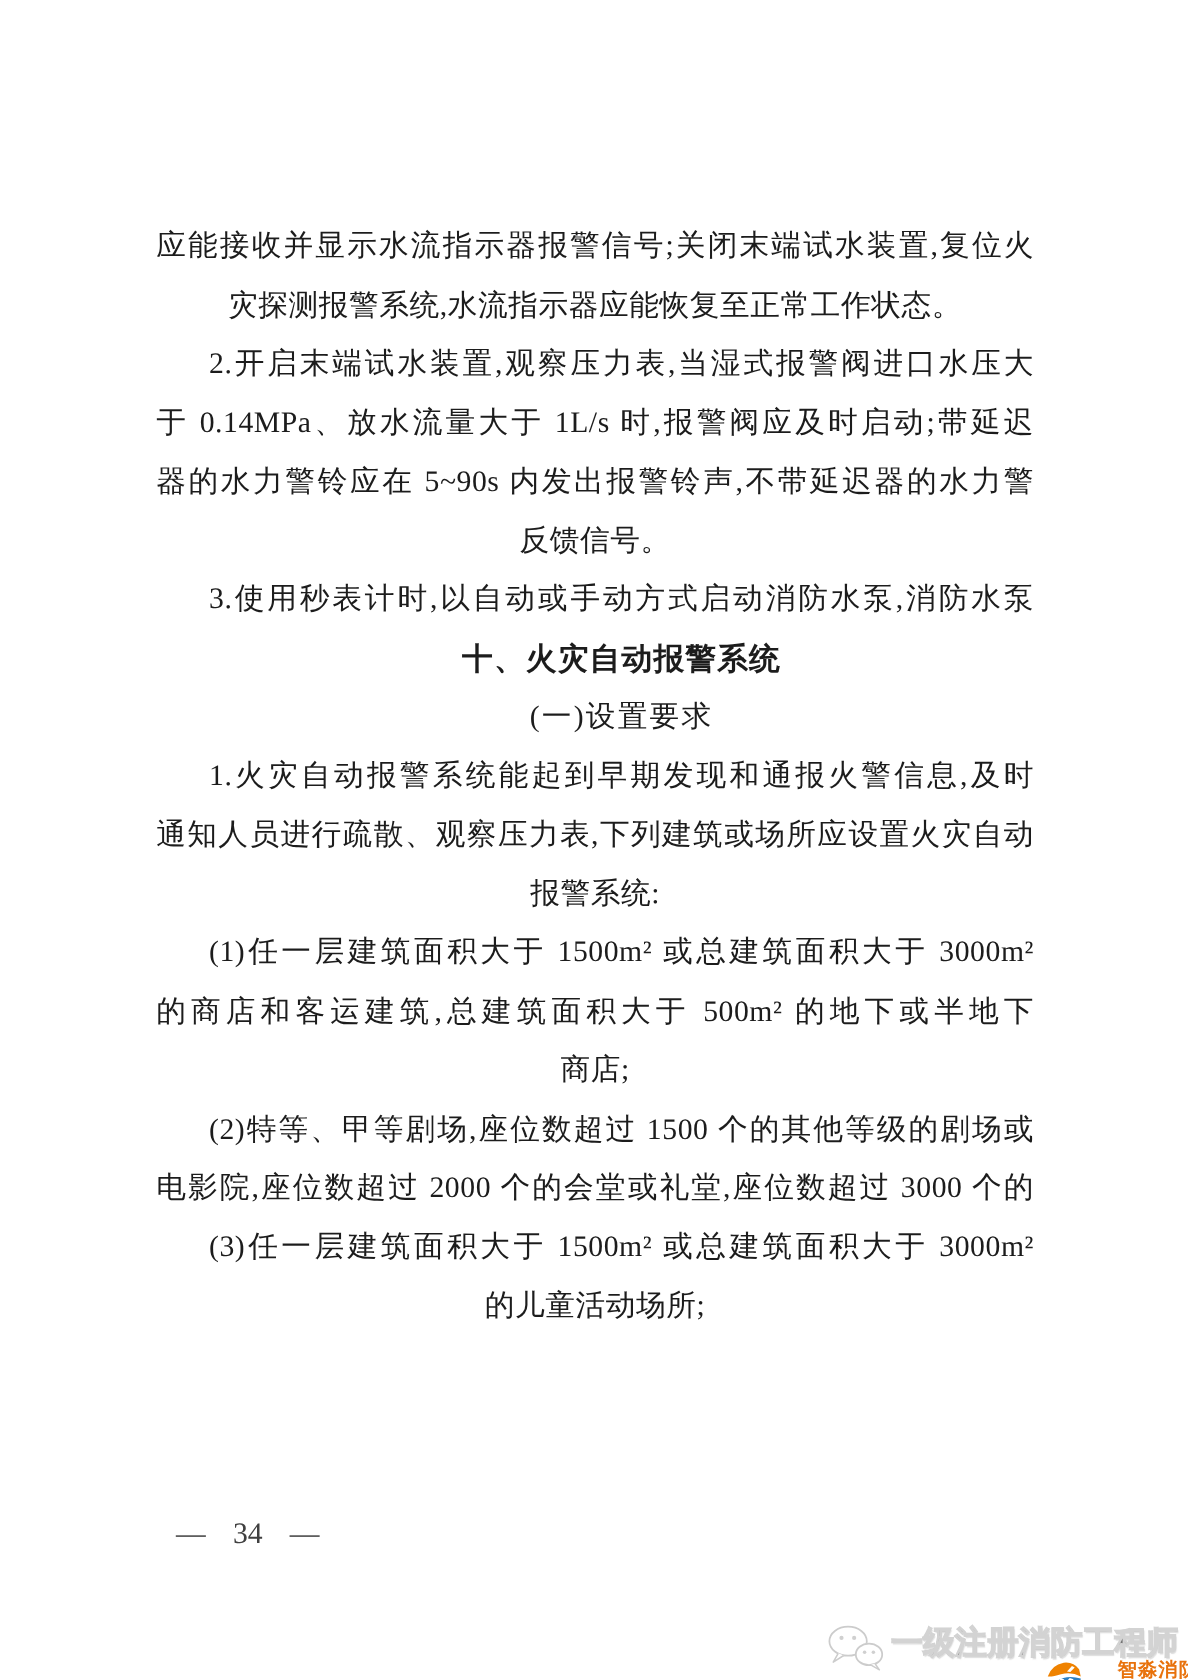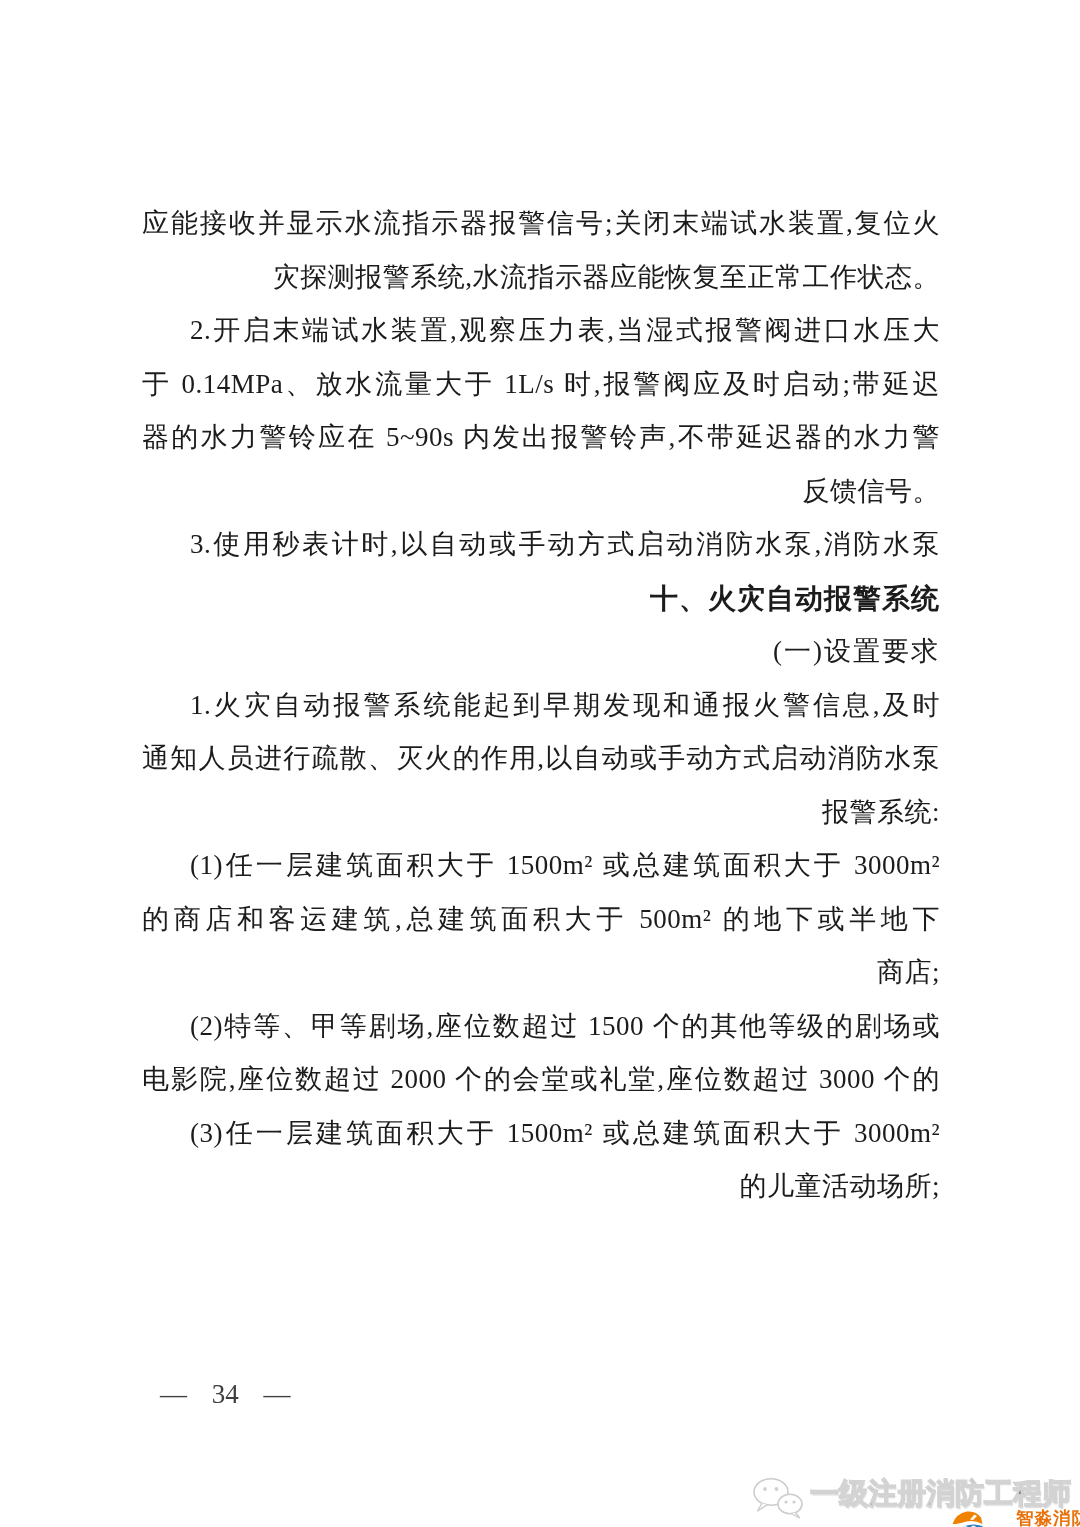--- a/index.html
+++ b/index.html
@@ -16,21 +16,21 @@
   .text-block {
     position:absolute;
     left:142px; top:178px;
     width:798px;
   }
   .line {
     height:53.5px;
     line-height:53.5px;
     font-size:27px;
     overflow:hidden;
-    text-align:right;
+    text-align:center;
     letter-spacing:0.5px;
   }
   .line.justify {
     text-align:justify;
     text-align-last:justify;
   }
   .line.indent { text-indent:48px; }
   .line.heading {
     font-family:"Liberation Sans","DejaVu Sans",sans-serif;
     font-weight:bold;
@@ -101,21 +101,21 @@
     <p class="line justify">应能接收并显示水流指示器报警信号;关闭末端试水装置,复位火</p>
     <p class="line">灾探测报警系统,水流指示器应能恢复至正常工作状态。</p>
     <p class="line justify indent">2.开启末端试水装置,观察压力表,当湿式报警阀进口水压大</p>
     <p class="line justify">于 0.14MPa、放水流量大于 1L/s 时,报警阀应及时启动;带延迟</p>
     <p class="line justify">器的水力警铃应在 5~90s 内发出报警铃声,不带延迟器的水力警</p>
     <p class="line">反馈信号。</p>
     <p class="line justify indent">3.使用秒表计时,以自动或手动方式启动消防水泵,消防水泵</p>
     <p class="line indent heading">十、火灾自动报警系统</p>
     <p class="line indent kaiti">(一)设置要求</p>
     <p class="line justify indent">1.火灾自动报警系统能起到早期发现和通报火警信息,及时</p>
-    <p class="line justify">通知人员进行疏散、灭火的作用,以自动或手动方式启动消防水泵</p>
+    <p class="line justify">通知人员进行疏散、观察压力表,下列建筑或场所应设置火灾自动</p>
     <p class="line">报警系统:</p>
     <p class="line justify indent">(1)任一层建筑面积大于 1500m² 或总建筑面积大于 3000m²</p>
     <p class="line justify">的商店和客运建筑,总建筑面积大于 500m² 的地下或半地下</p>
     <p class="line">商店;</p>
     <p class="line justify indent">(2)特等、甲等剧场,座位数超过 1500 个的其他等级的剧场或</p>
     <p class="line justify">电影院,座位数超过 2000 个的会堂或礼堂,座位数超过 3000 个的</p>
     <p class="line justify indent">(3)任一层建筑面积大于 1500m² 或总建筑面积大于 3000m²</p>
     <p class="line">的儿童活动场所;</p>
   </main>
 

